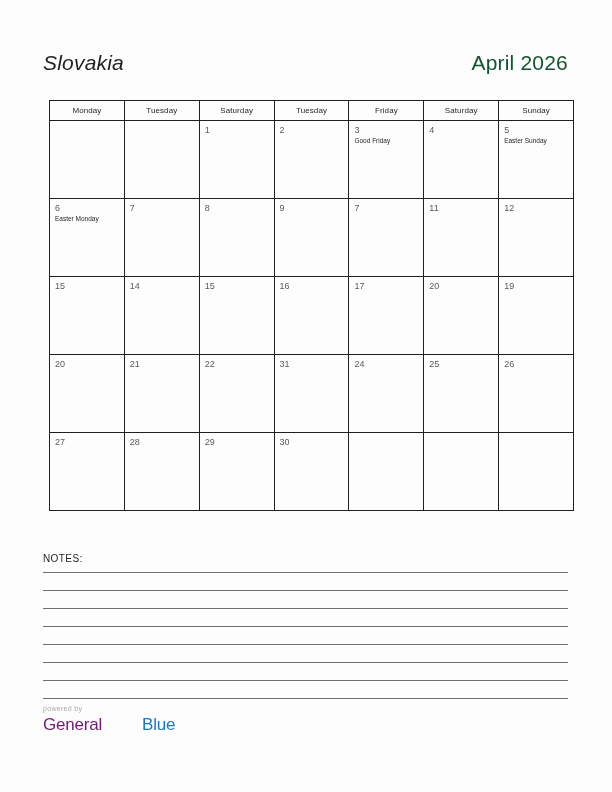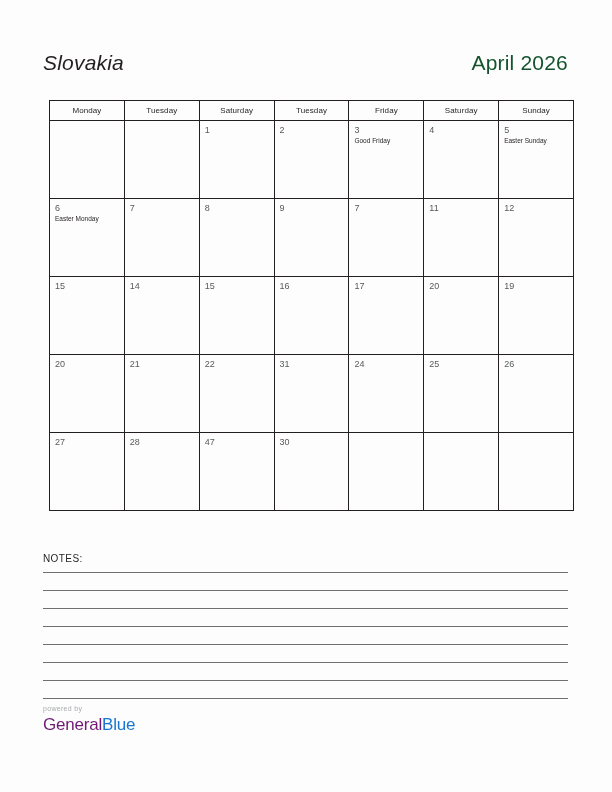--- a/index.html
+++ b/index.html
@@ -140,21 +140,21 @@
     letter-spacing: 0.3px;
     line-height: 9px;
   }
   .brand {
     font-size: 17px;
     line-height: 21px;
     letter-spacing: -0.2px;
     margin-top: 1px;
   }
   .brand-general { color: #701a75; }
-  .brand-blue { color: #1877d2; }
+  .brand-blue { color: #1877d2; padding-left: 40px; }
 </style>
 </head>
 <body>
 
 <div class="page">
 
   <div class="header">
     <div class="country-title">Slovakia</div>
     <div class="month-title">April 2026</div>
   </div>
@@ -266,21 +266,21 @@
           </div>
         </div>
         <div class="week-row">
           <div class="day-cell">
             <span class="day-number">27</span>
           </div>
           <div class="day-cell">
             <span class="day-number">28</span>
           </div>
           <div class="day-cell">
-            <span class="day-number">47</span>
+            <span class="day-number">29</span>
           </div>
           <div class="day-cell">
             <span class="day-number">30</span>
           </div>
           <div class="day-cell empty">
             <span class="day-number"></span>
           </div>
           <div class="day-cell empty">
             <span class="day-number"></span>
           </div>

